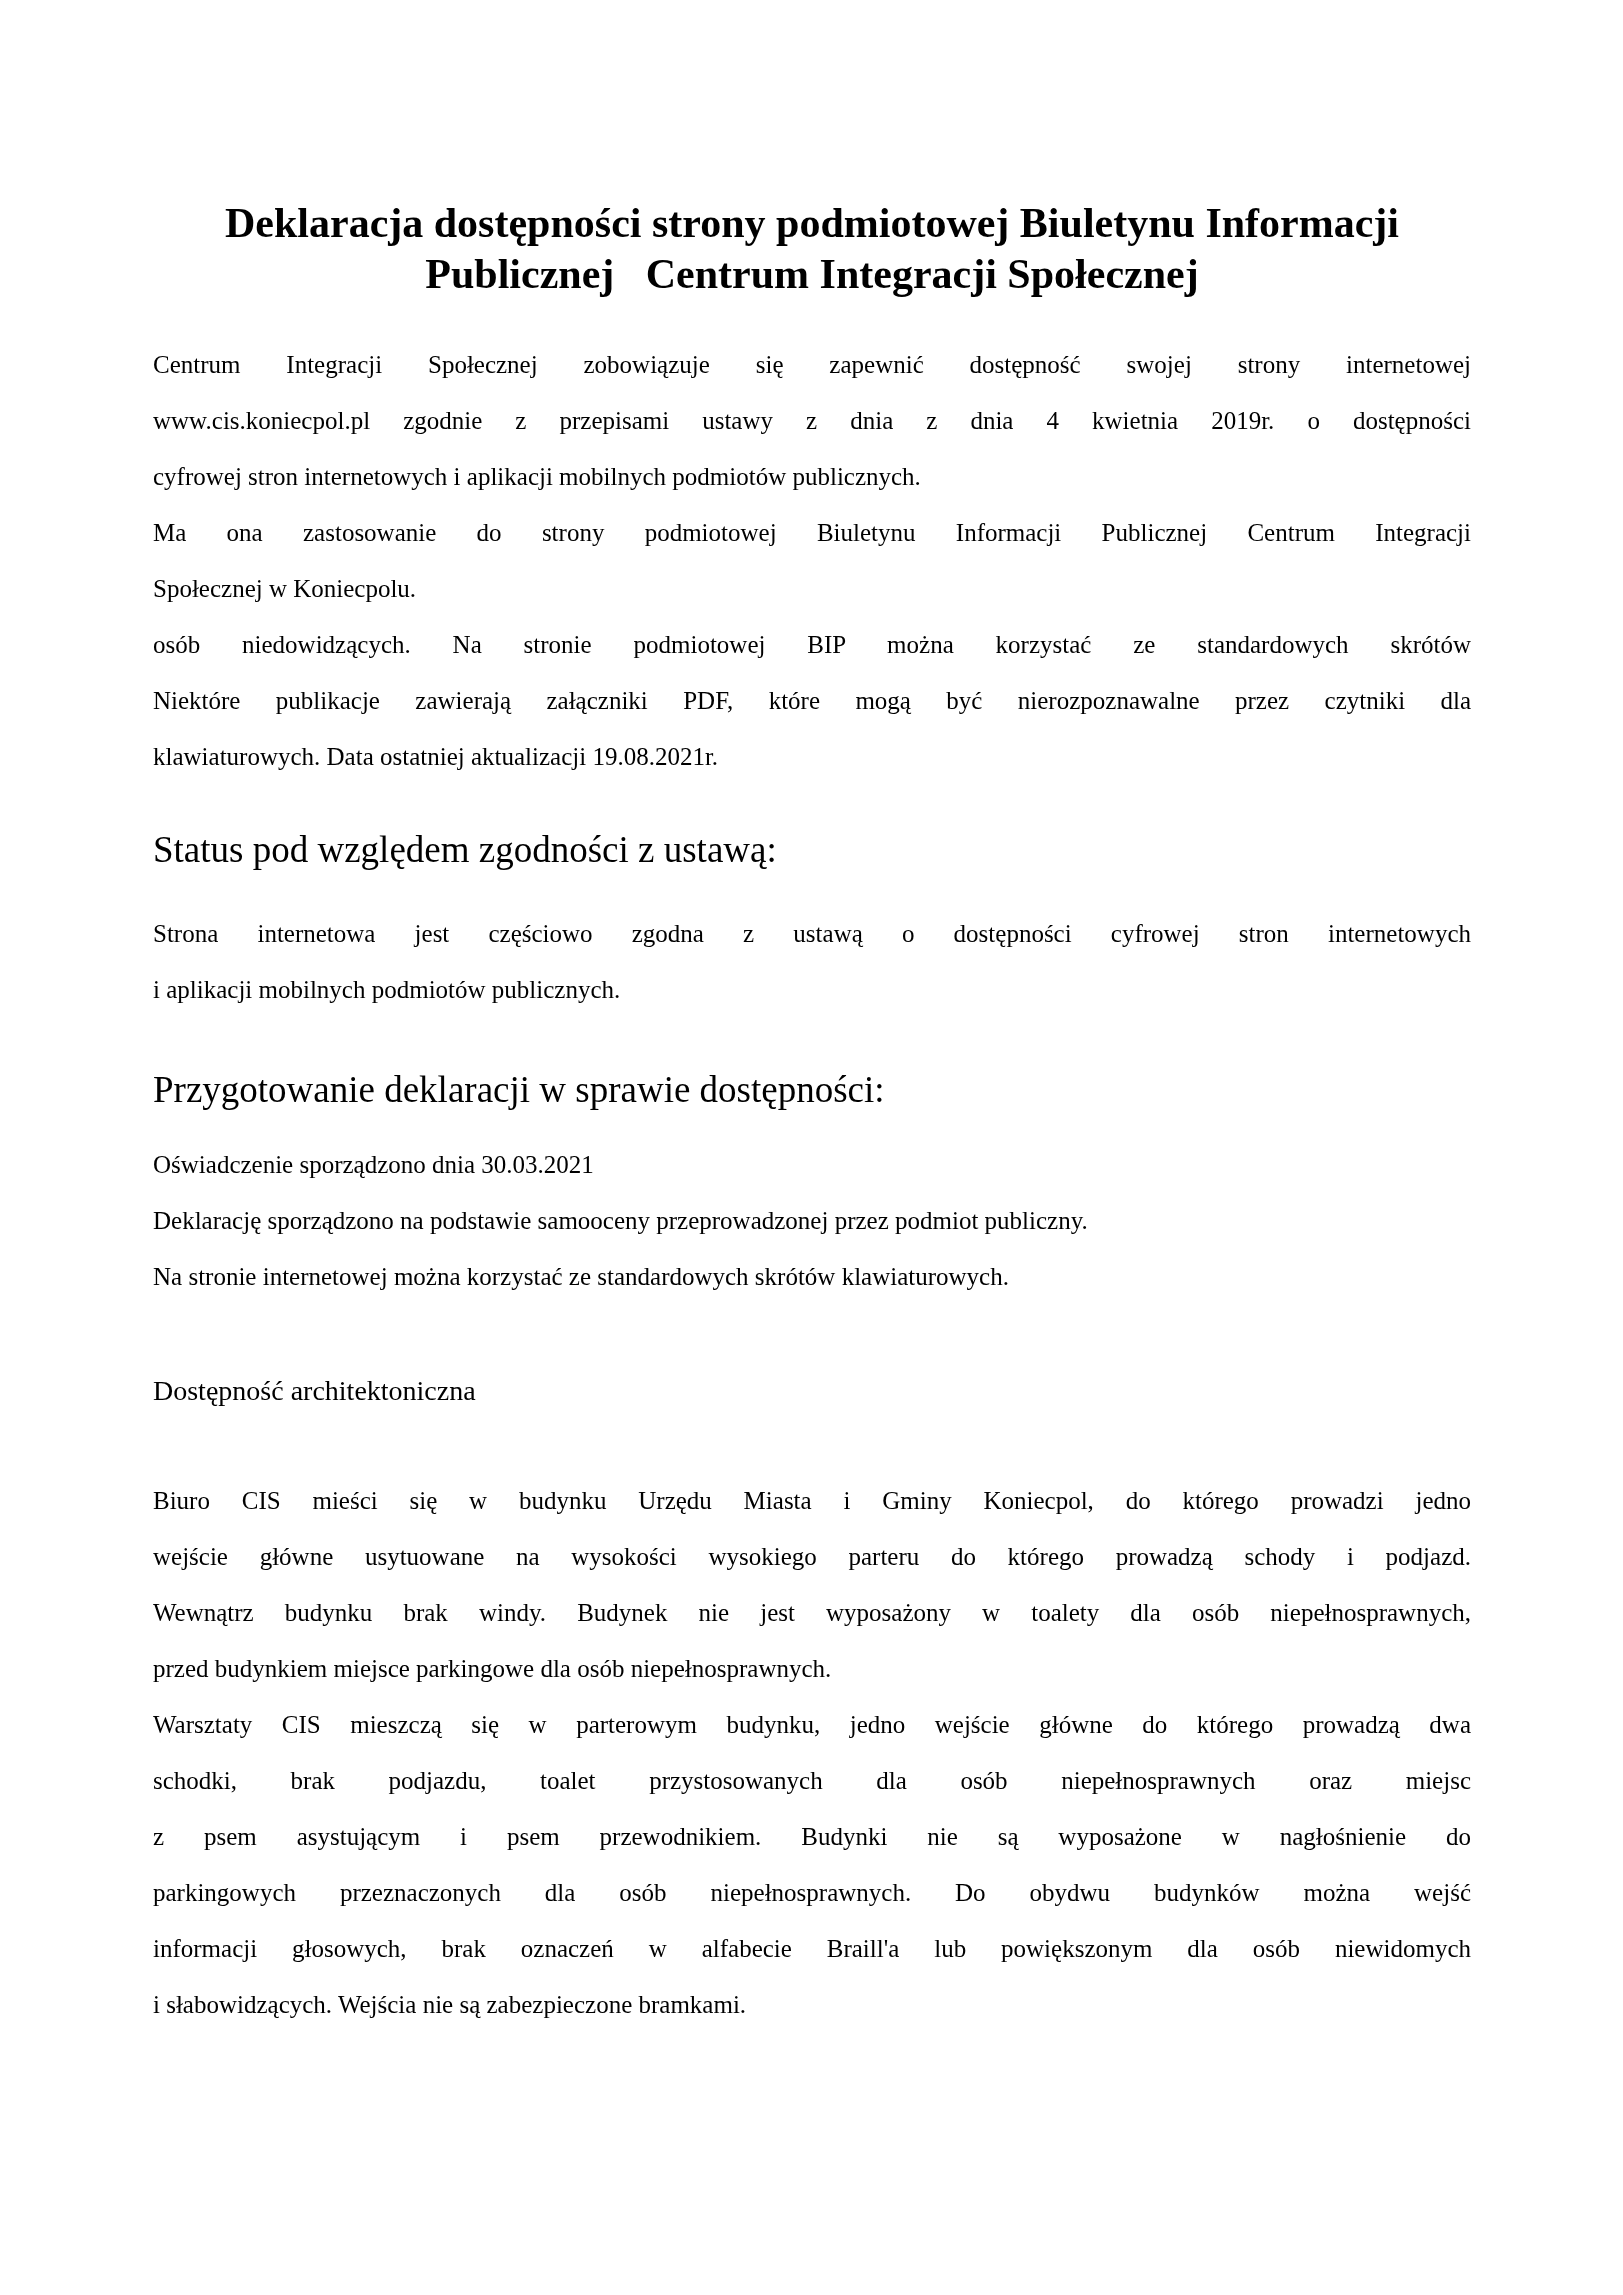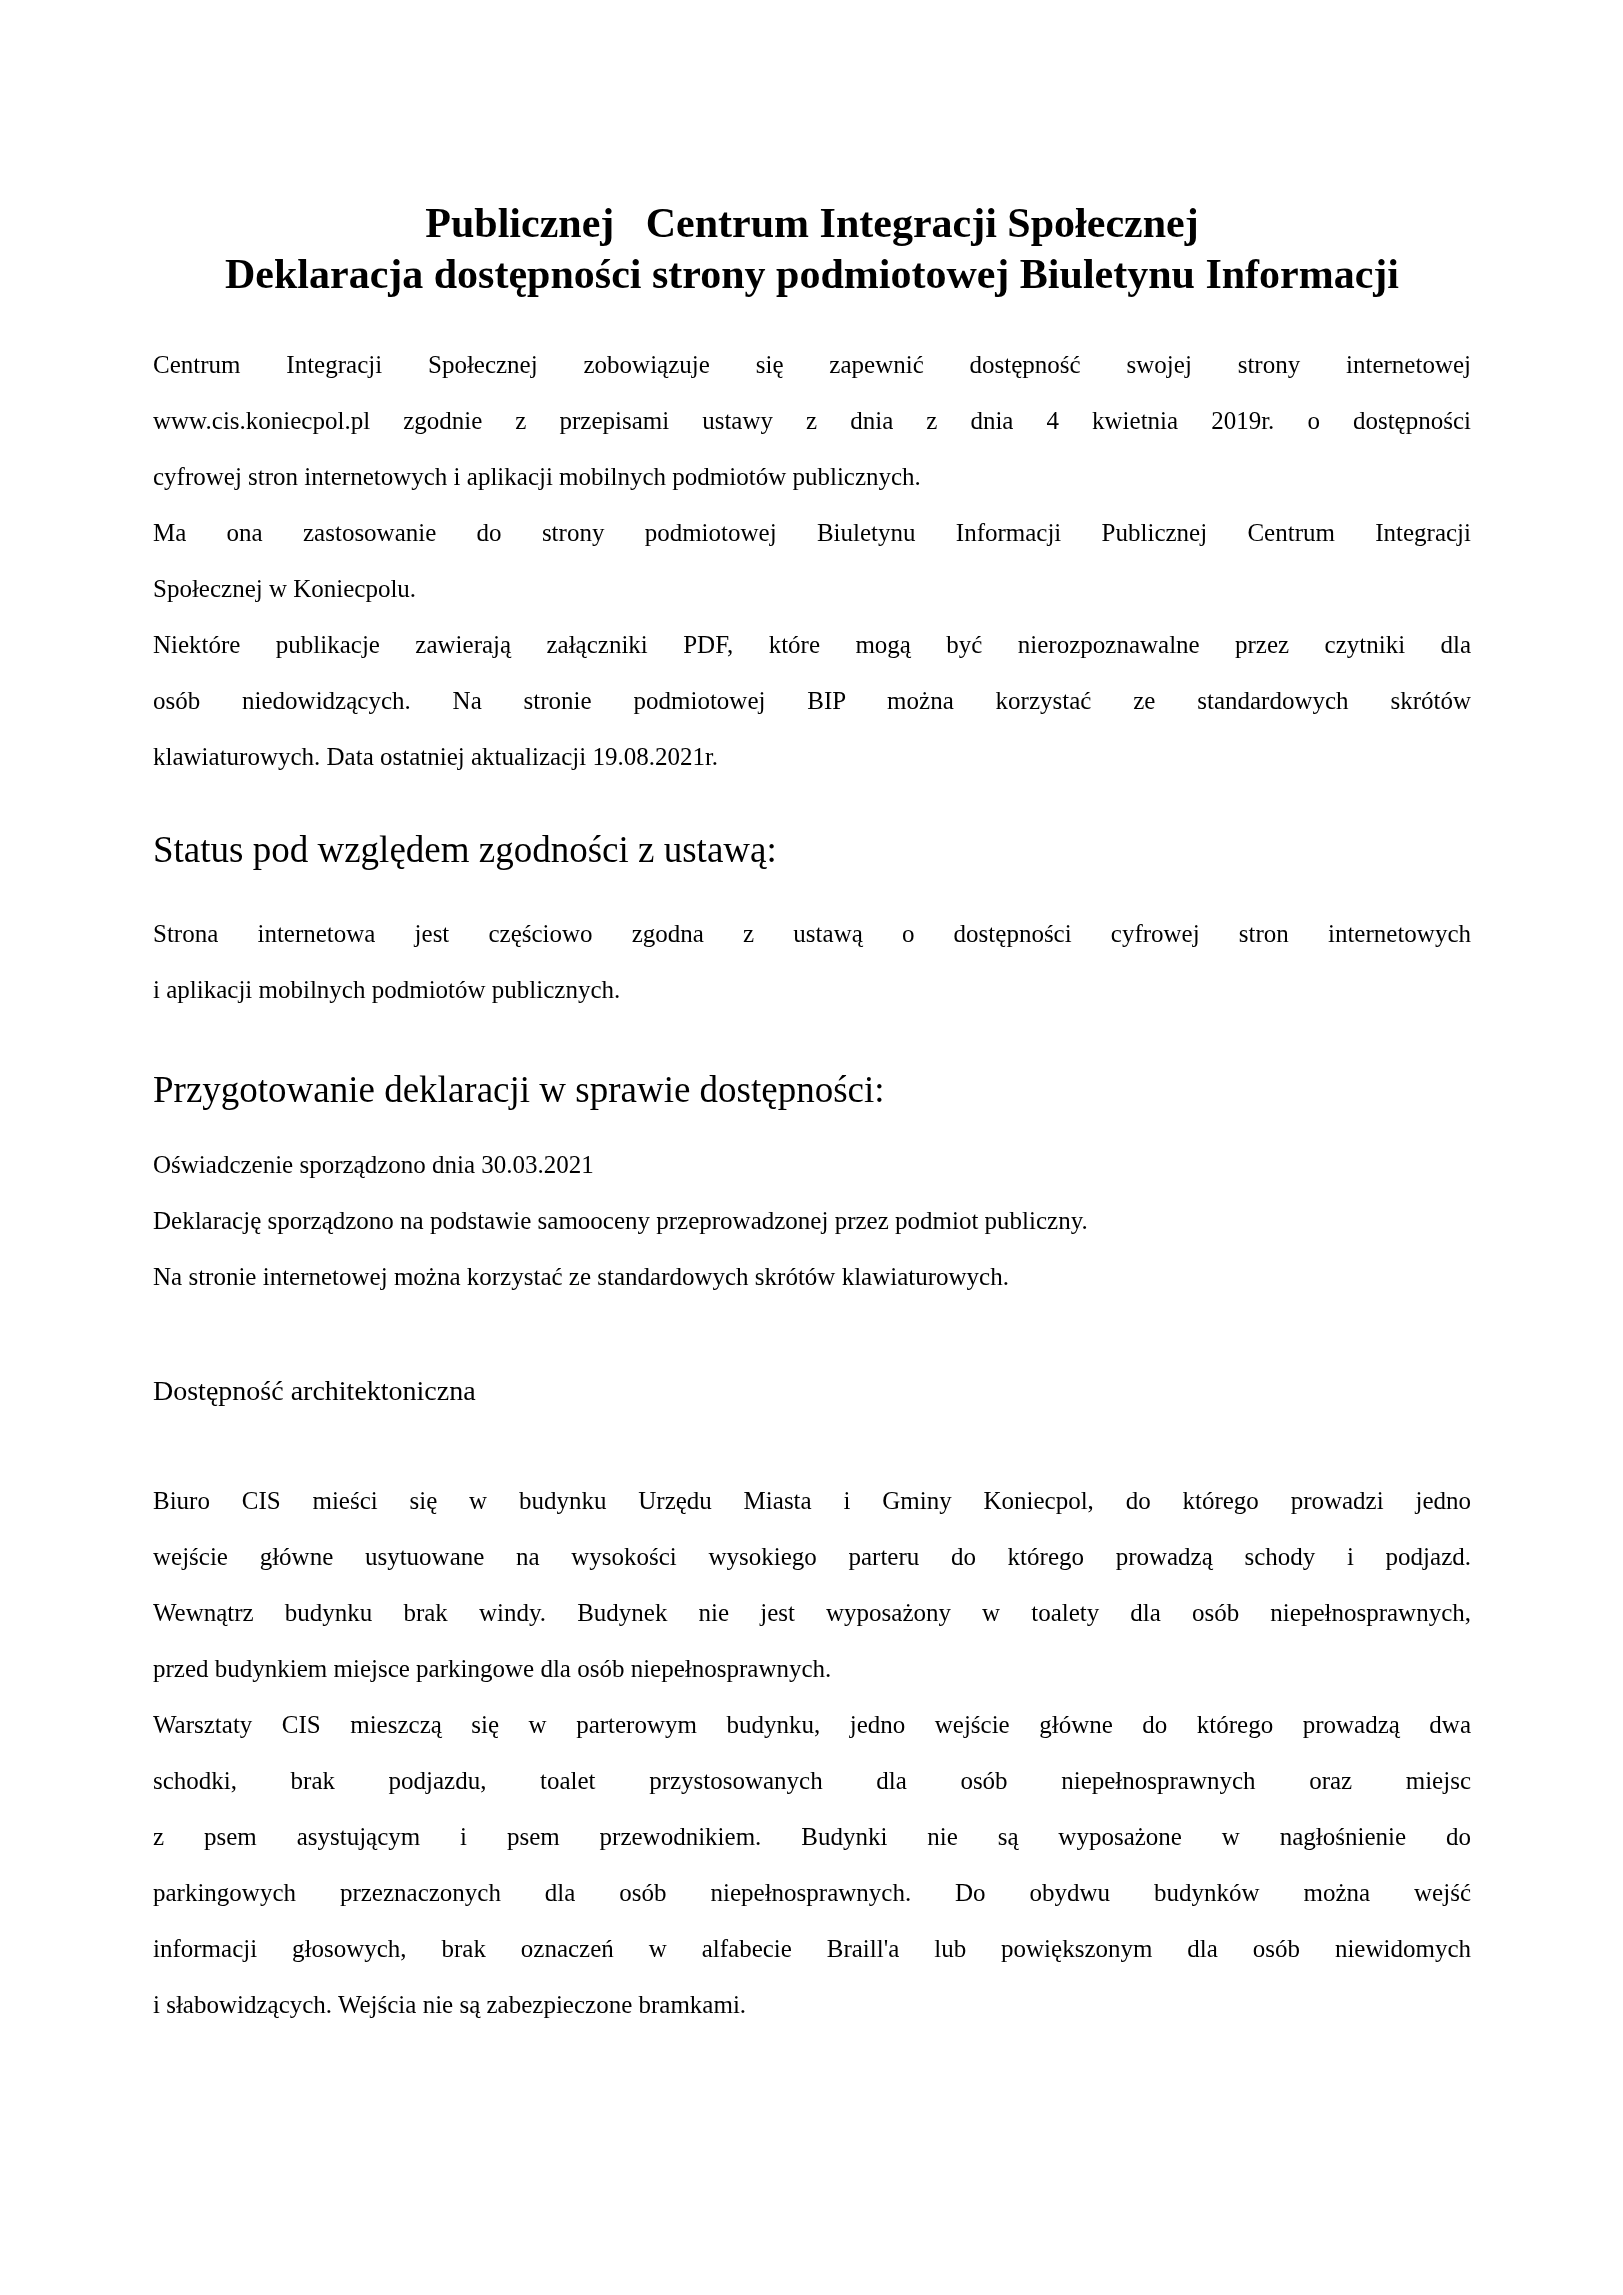--- a/index.html
+++ b/index.html
@@ -62,32 +62,32 @@
   .h-arch    { margin-top: 58px; }
   .block-b   { margin-top: 54px; }
 </style>
 </head>
 <body>
 
 <div class="page">
   <div class="content">
 
     <h1 class="title">
+      <span class="tl">Deklaracja dostępności strony podmiotowej Biuletynu Informacji</span>
       <span class="tl">Publicznej   Centrum Integracji Społecznej</span>
-      <span class="tl">Deklaracja dostępności strony podmiotowej Biuletynu Informacji</span>
     </h1>
 
     <div class="para block-a">
       <div class="ln">Centrum Integracji Społecznej zobowiązuje się zapewnić dostępność swojej strony internetowej</div>
       <div class="ln">www.cis.koniecpol.pl  zgodnie z przepisami ustawy z dnia z dnia 4 kwietnia 2019r. o dostępności</div>
       <div class="ln last">cyfrowej stron internetowych i aplikacji mobilnych podmiotów publicznych.</div>
       <div class="ln">Ma ona zastosowanie do strony podmiotowej Biuletynu Informacji Publicznej Centrum Integracji</div>
       <div class="ln last">Społecznej w Koniecpolu.</div>
+      <div class="ln">osób niedowidzących. Na stronie podmiotowej BIP można korzystać ze standardowych skrótów</div>
       <div class="ln">Niektóre publikacje zawierają załączniki PDF, które mogą być nierozpoznawalne przez czytniki dla</div>
-      <div class="ln">osób niedowidzących. Na stronie podmiotowej BIP można korzystać ze standardowych skrótów</div>
       <div class="ln last">klawiaturowych. Data ostatniej aktualizacji 19.08.2021r.</div>
     </div>
 
     <h2 class="sec h-status">Status pod względem zgodności z ustawą:</h2>
 
     <div class="para p-status">
       <div class="ln">Strona internetowa jest częściowo zgodna z ustawą o dostępności cyfrowej stron internetowych</div>
       <div class="ln last">i aplikacji mobilnych podmiotów publicznych.</div>
     </div>
 

